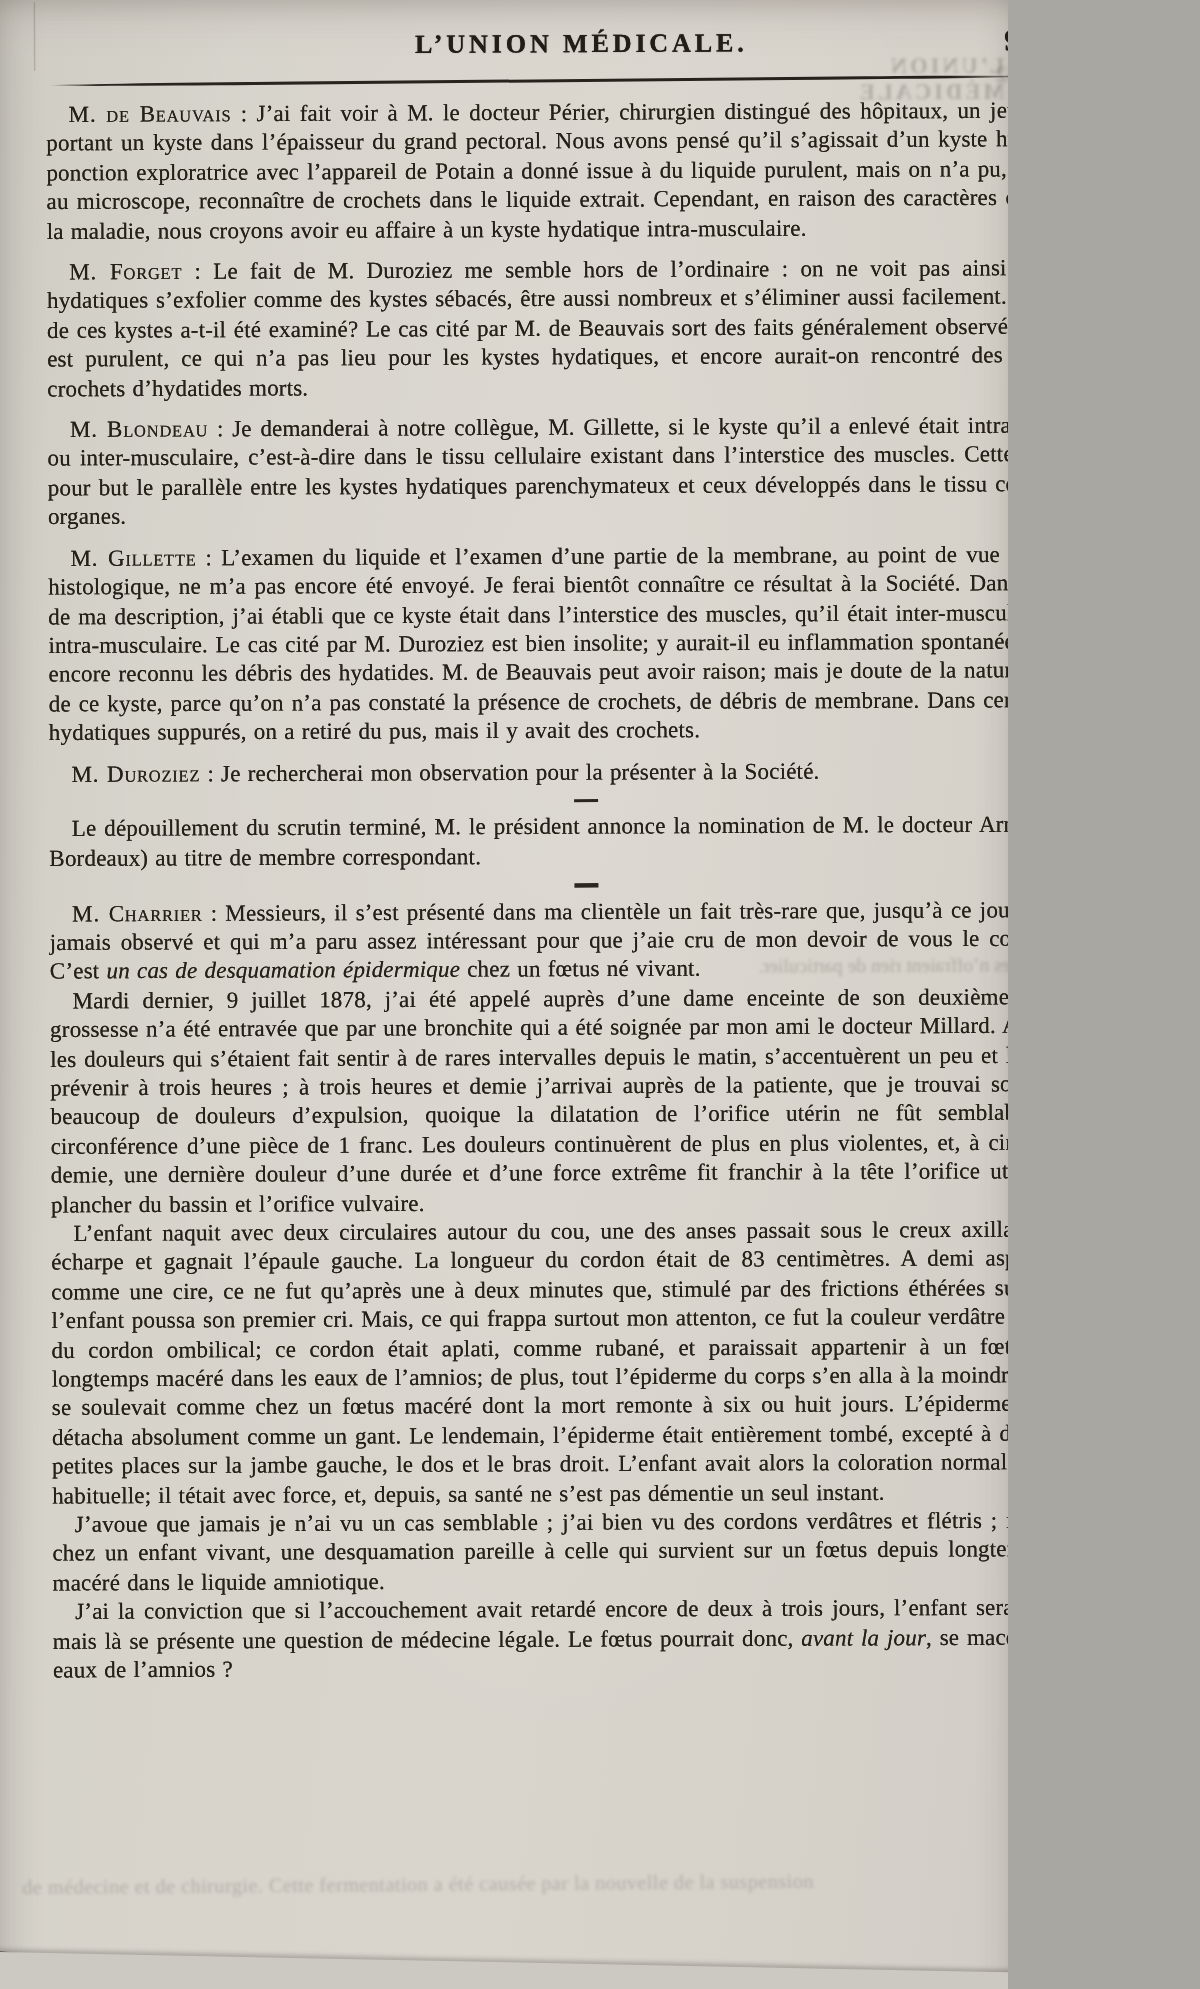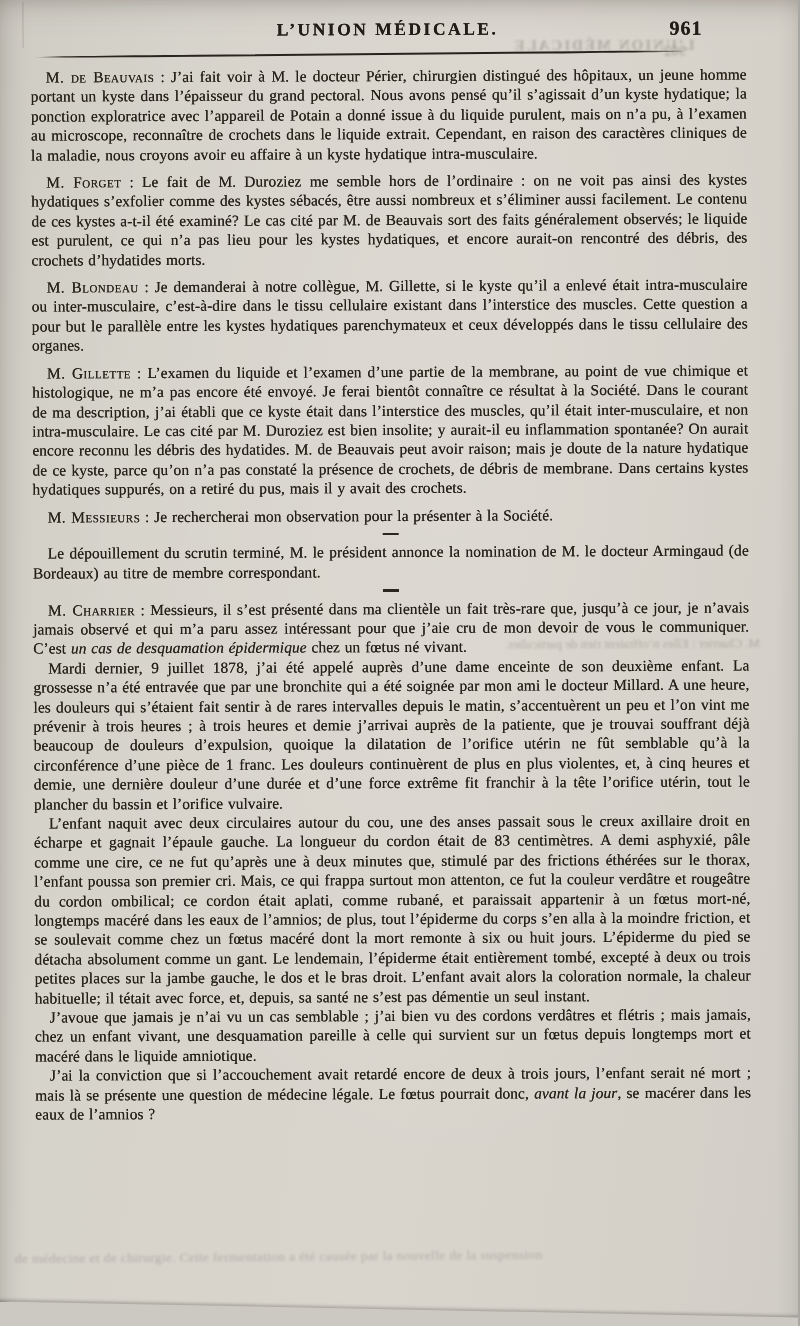--- a/index.html
+++ b/index.html
@@ -1,17 +1,17 @@
 <!DOCTYPE html>
 <html><head>
 <meta charset="utf-8">
 <style>
   html,body { margin:0; padding:0; background:#a9a7a2; }
   .page {
-    position:relative; width:798px; height:1326px; overflow:hidden;
+    position:relative; width:672px; height:1326px; overflow:hidden;
     font-family:"Liberation Serif", serif; color:#262118;
     background:
       radial-gradient(ellipse at 55% 35%, rgba(255,255,255,0.10), rgba(0,0,0,0) 62%),
       linear-gradient(97deg, #cfccc4 0%, #d6d3cb 18%, #d9d5cd 55%, #d5d1c9 85%, #d0cdc6 100%);
     box-shadow: inset 0 16px 34px -20px rgba(95,90,82,.5),
                 inset 16px 0 34px -24px rgba(95,90,82,.45),
                 inset -10px 0 26px -20px rgba(95,90,82,.35);
   }
   .tilt { position:absolute; inset:0; transform:rotate(-0.25deg); transform-origin:50% 45%; }
 
@@ -80,21 +80,21 @@
     <div class="page-number">961</div>
     <div class="header-rule"></div>
 
     <div class="ghost ghost-m ghost-charrier">M. Charrier : Elles n’offraient rien de particulier.</div>
 
     <div class="article">
         <p class="para"><span class="seg-speaker">M. de Beauvais</span><span class="seg-plain"> : J’ai fait voir à M. le docteur Périer, chirurgien distingué des hôpitaux, un jeune homme portant un kyste dans l’épaisseur du grand pectoral. Nous avons pensé qu’il s’agissait d’un kyste hydatique; la ponction exploratrice avec l’appareil de Potain a donné issue à du liquide purulent, mais on n’a pu, à l’examen au microscope, reconnaître de crochets dans le liquide extrait. Cependant, en raison des caractères cliniques de la maladie, nous croyons avoir eu affaire à un kyste hydatique intra-musculaire.</span></p>
         <p class="para spaced"><span class="seg-speaker">M. Forget</span><span class="seg-plain"> : Le fait de M. Duroziez me semble hors de l’ordinaire : on ne voit pas ainsi des kystes hydatiques s’exfolier comme des kystes sébacés, être aussi nombreux et s’éliminer aussi facilement. Le contenu de ces kystes a-t-il été examiné? Le cas cité par M. de Beauvais sort des faits généralement observés; le liquide est purulent, ce qui n’a pas lieu pour les kystes hydatiques, et encore aurait-on rencontré des débris, des crochets d’hydatides morts.</span></p>
         <p class="para spaced"><span class="seg-speaker">M. Blondeau</span><span class="seg-plain"> : Je demanderai à notre collègue, M. Gillette, si le kyste qu’il a enlevé était intra-musculaire ou inter-musculaire, c’est-à-dire dans le tissu cellulaire existant dans l’interstice des muscles. Cette question a pour but le parallèle entre les kystes hydatiques parenchymateux et ceux développés dans le tissu cellulaire des organes.</span></p>
         <p class="para spaced"><span class="seg-speaker">M. Gillette</span><span class="seg-plain"> : L’examen du liquide et l’examen d’une partie de la membrane, au point de vue chimique et histologique, ne m’a pas encore été envoyé. Je ferai bientôt connaître ce résultat à la Société. Dans le courant de ma description, j’ai établi que ce kyste était dans l’interstice des muscles, qu’il était inter-musculaire, et non intra-musculaire. Le cas cité par M. Duroziez est bien insolite; y aurait-il eu inflammation spontanée? On aurait encore reconnu les débris des hydatides. M. de Beauvais peut avoir raison; mais je doute de la nature hydatique de ce kyste, parce qu’on n’a pas constaté la présence de crochets, de débris de membrane. Dans certains kystes hydatiques suppurés, on a retiré du pus, mais il y avait des crochets.</span></p>
-        <p class="para spaced"><span class="seg-speaker">M. Messieurs</span><span class="seg-plain"> : Je rechercherai mon observation pour la présenter à la Société.</span></p>
+        <p class="para spaced"><span class="seg-speaker">M. Duroziez</span><span class="seg-plain"> : Je rechercherai mon observation pour la présenter à la Société.</span></p>
         <div class="dash-sep"></div>
         <p class="para"><span class="seg-plain">Le dépouillement du scrutin terminé, M. le président annonce la nomination de M. le docteur Armingaud (de Bordeaux) au titre de membre correspondant.</span></p>
         <div class="dash-sep"></div>
         <p class="para"><span class="seg-speaker">M. Charrier</span><span class="seg-plain"> : Messieurs, il s’est présenté dans ma clientèle un fait très-rare que, jusqu’à ce jour, je n’avais jamais observé et qui m’a paru assez intéressant pour que j’aie cru de mon devoir de vous le communiquer. C’est </span><span class="seg-italic">un cas de desquamation épidermique</span><span class="seg-plain"> chez un fœtus né vivant.</span></p>
         <p class="para"><span class="seg-plain">Mardi dernier, 9 juillet 1878, j’ai été appelé auprès d’une dame enceinte de son deuxième enfant. La grossesse n’a été entravée que par une bronchite qui a été soignée par mon ami le docteur Millard. A une heure, les douleurs qui s’étaient fait sentir à de rares intervalles depuis le matin, s’accentuèrent un peu et l’on vint me prévenir à trois heures ; à trois heures et demie j’arrivai auprès de la patiente, que je trouvai souffrant déjà beaucoup de douleurs d’expulsion, quoique la dilatation de l’orifice utérin ne fût semblable qu’à la circonférence d’une pièce de 1 franc. Les douleurs continuèrent de plus en plus violentes, et, à cinq heures et demie, une dernière douleur d’une durée et d’une force extrême fit franchir à la tête l’orifice utérin, tout le plancher du bassin et l’orifice vulvaire.</span></p>
         <p class="para"><span class="seg-plain">L’enfant naquit avec deux circulaires autour du cou, une des anses passait sous le creux axillaire droit en écharpe et gagnait l’épaule gauche. La longueur du cordon était de 83 centimètres. A demi asphyxié, pâle comme une cire, ce ne fut qu’après une à deux minutes que, stimulé par des frictions éthérées sur le thorax, l’enfant poussa son premier cri. Mais, ce qui frappa surtout mon attenton, ce fut la couleur verdâtre et rougeâtre du cordon ombilical; ce cordon était aplati, comme rubané, et paraissait appartenir à un fœtus mort-né, longtemps macéré dans les eaux de l’amnios; de plus, tout l’épiderme du corps s’en alla à la moindre friction, et se soulevait comme chez un fœtus macéré dont la mort remonte à six ou huit jours. L’épiderme du pied se détacha absolument comme un gant. Le lendemain, l’épiderme était entièrement tombé, excepté à deux ou trois petites places sur la jambe gauche, le dos et le bras droit. L’enfant avait alors la coloration normale, la chaleur habituelle; il tétait avec force, et, depuis, sa santé ne s’est pas démentie un seul instant.</span></p>
         <p class="para"><span class="seg-plain">J’avoue que jamais je n’ai vu un cas semblable ; j’ai bien vu des cordons verdâtres et flétris ; mais jamais, chez un enfant vivant, une desquamation pareille à celle qui survient sur un fœtus depuis longtemps mort et macéré dans le liquide amniotique.</span></p>
         <p class="para"><span class="seg-plain">J’ai la conviction que si l’accouchement avait retardé encore de deux à trois jours, l’enfant serait né mort ; mais là se présente une question de médecine légale. Le fœtus pourrait donc, </span><span class="seg-italic">avant la jour</span><span class="seg-plain">, se macérer dans les eaux de l’amnios ?</span></p>
       </div>
 

